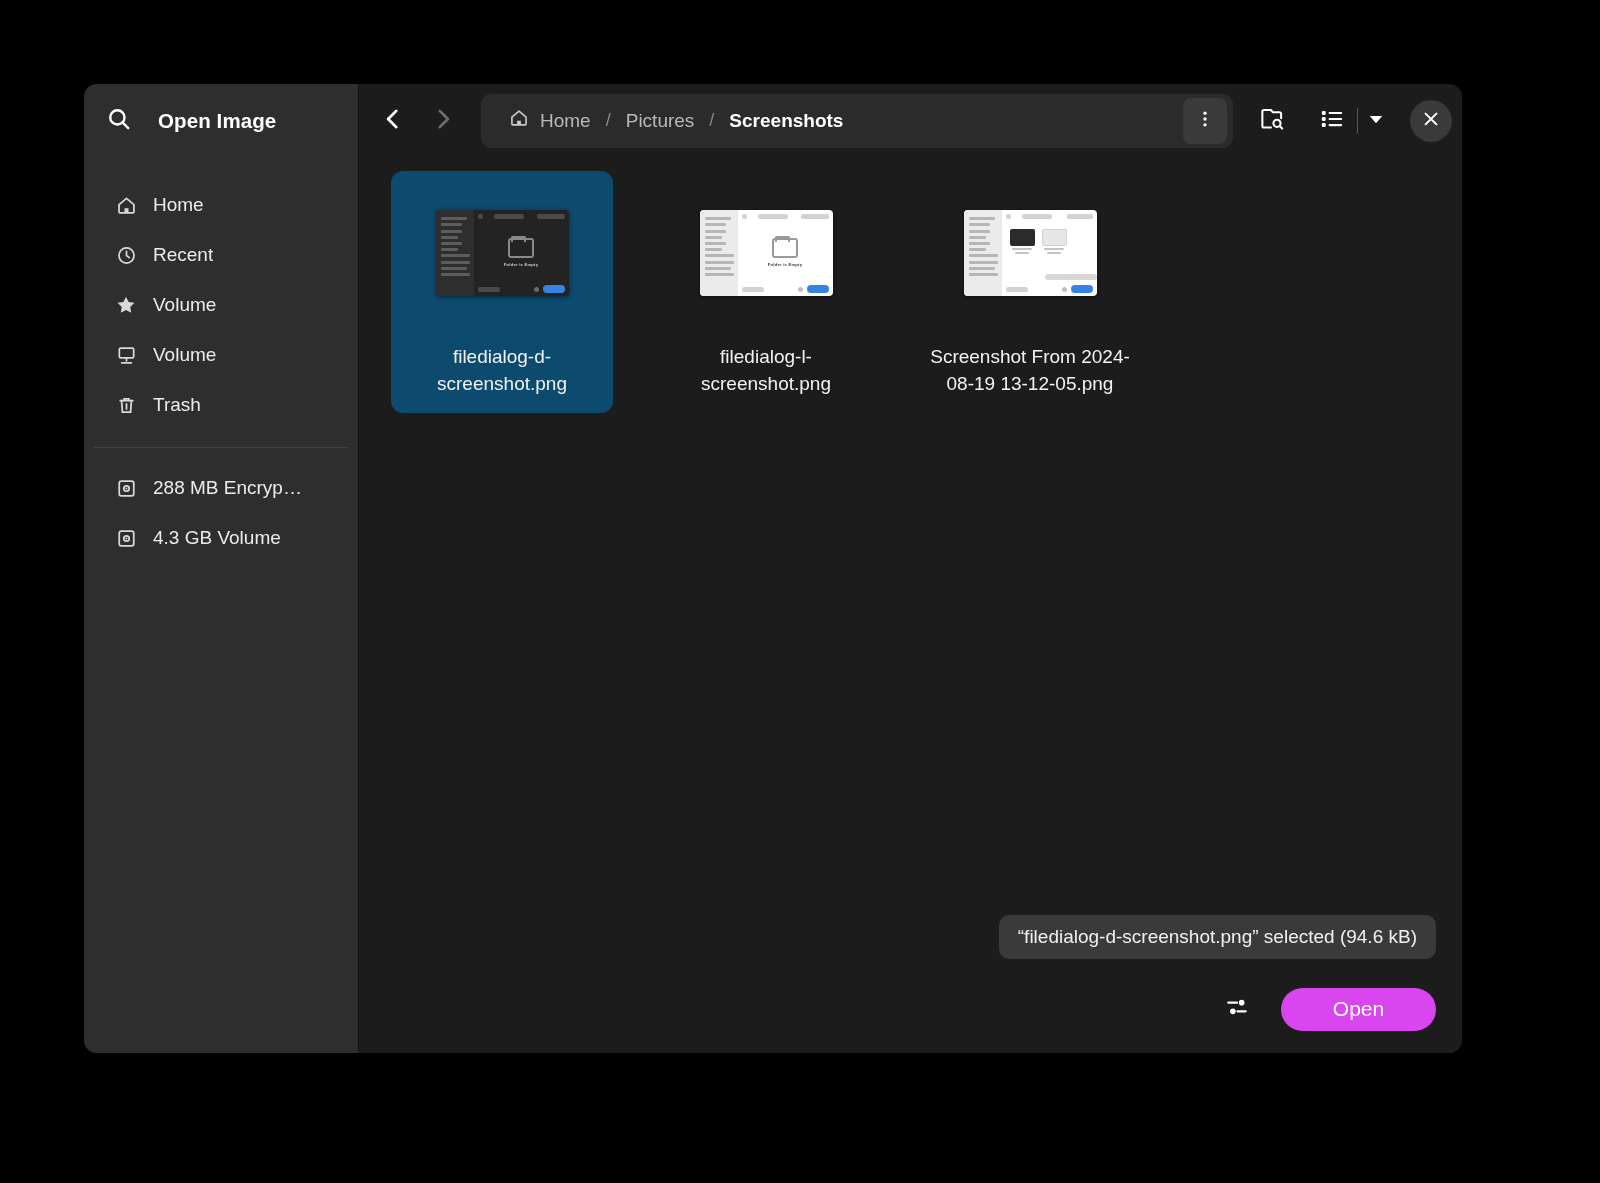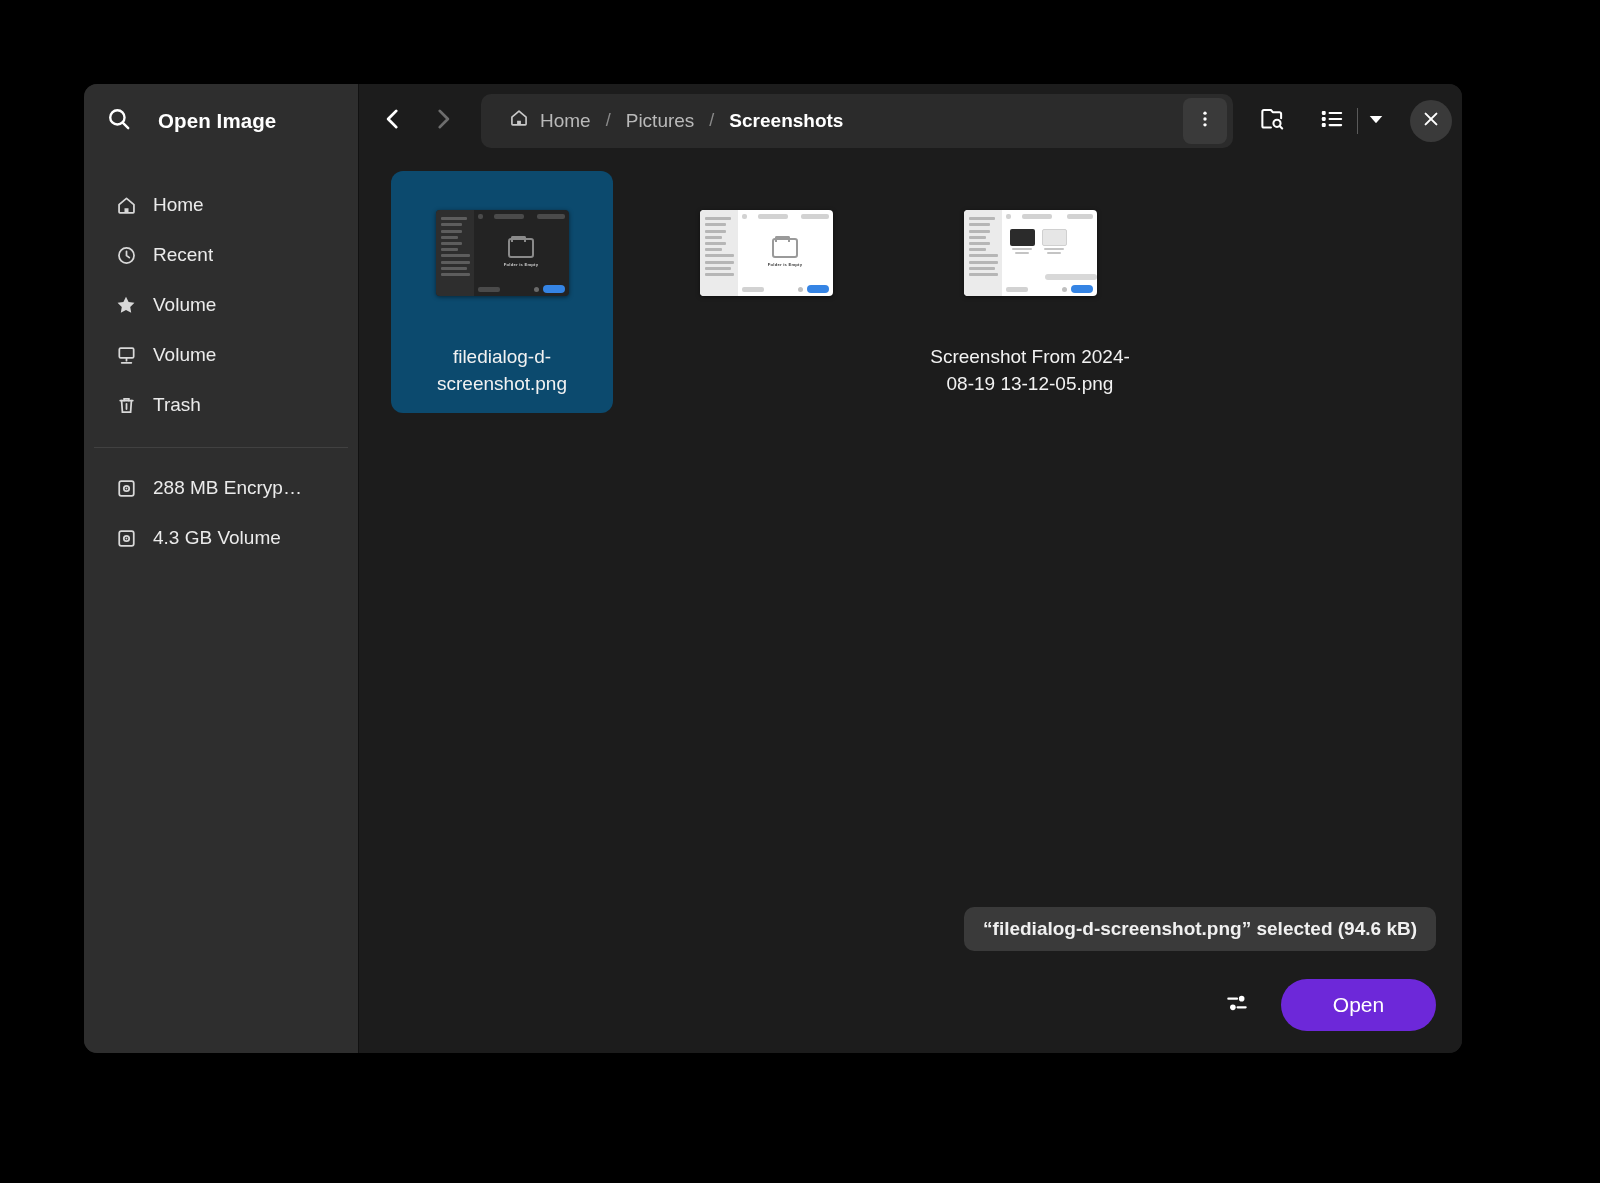--- a/index.html
+++ b/index.html
@@ -292,43 +292,42 @@
     padding-right: 0px;
     margin-bottom: 28px;
   }
   #status-pill {
     background: #3a3a3a;
     border-radius: 10px;
     padding: 11px 19px;
     font-size: 19px;
     color: #f0f0f0;
     white-space: nowrap;
-    font-weight: bold;
   }
 
   #action-row {
     display: flex;
     align-items: center;
     justify-content: flex-end;
     gap: 22px;
   }
   .filter-btn {
     width: 44px; height: 44px;
     display: flex; align-items: center; justify-content: center;
     border-radius: 8px; color: #ffffff;
   }
   #open-btn {
-    background: #6d28d9;
+    background: #d946ef;
     color: #ffffff;
     font-size: 21px;
     font-weight: normal;
     border: none;
     border-radius: 26px;
     padding: 0 44px;
-    height: 52px;
+    height: 43px;
     min-width: 155px;
     font-family: "Liberation Sans", sans-serif;
     display: flex; align-items: center; justify-content: center;
   }
 </style>
 </head>
 <body>
 
 <div id="dialog">
 
@@ -591,20 +590,21 @@
                 <div class="mini-caption">Folder is Empty</div>
               </div>
               <div class="mini-bot">
                 <div class="mini-pill" style="width:22px"></div>
                 <div class="mini-dot" style="margin-left:auto"></div>
                 <div class="mini-btn" style="margin-left:4px"></div>
               </div>
             </div>
           </div>
         </div>
+        <div class="file-name">filedialog-l-screenshot.png</div>
       </div>
 
       <div class="file-item">
         <div class="thumb-wrap">
           <div class="mini light">
             <div class="mini-side">
               <div class="mini-row w2"></div>
               <div class="mini-row w1"></div>
               <div class="mini-row w1"></div>
               <div class="mini-row w3"></div>

